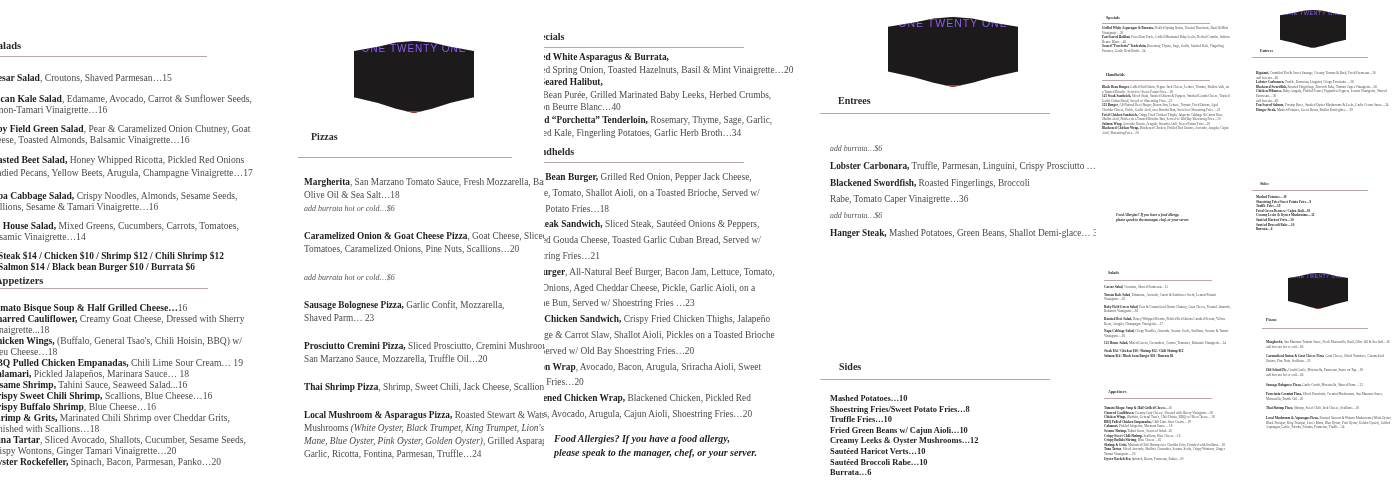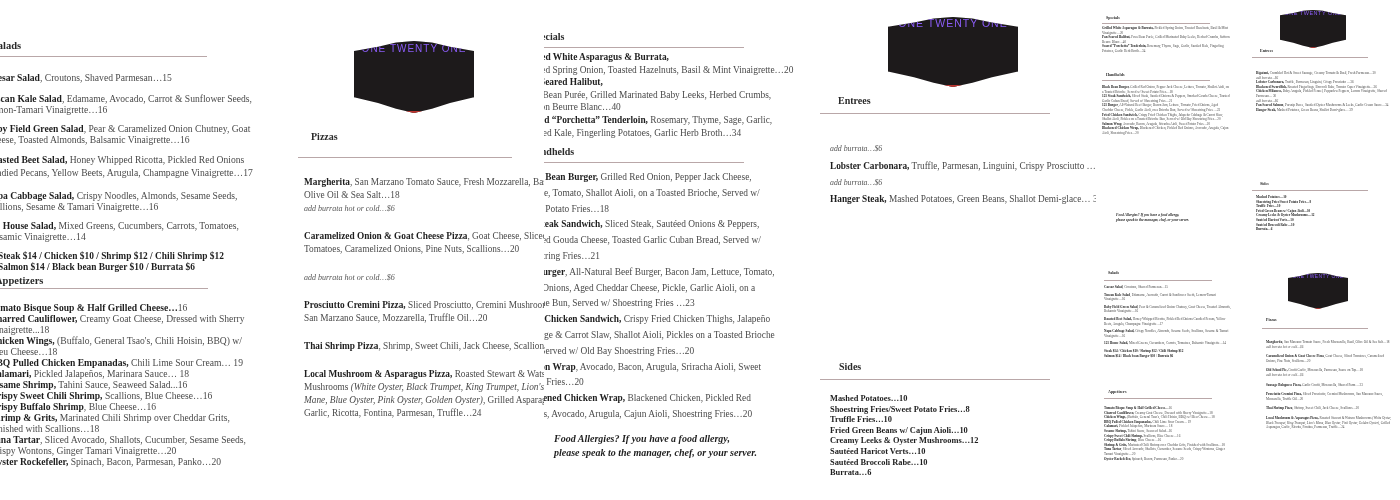--- a/index.html
+++ b/index.html
@@ -77,20 +77,21 @@
     <div class="logo-text" style="font-size:10px; margin-top:2px;">ONE TWENTY ONE</div>
     <div class="swoosh" style="width:66px; height:2px; margin-top:8px;"></div>
   </div>
   <div class="sec-title" style="left:29px; top:131px; font-size:10px;">Pizzas</div>
   <div class="rule" style="left:16px; top:157px; width:214px;"></div>
   <div class="items" style="left:22px; top:176px; width:262px; font-size:9.3px; line-height:13px;">
     <div class="item"><b>Margherita</b><span>, San Marzano Tomato Sauce, Fresh Mozzarella, Basil, Olive Oil &amp; Sea Salt…18</span></div>
     <div class="addon" style="font-size:8px; margin-bottom:15px;">add burrata hot or cold…$6</div>
     <div class="item" style="margin-bottom:15px;"><b>Caramelized Onion &amp; Goat Cheese Pizza</b><span>, Goat Cheese, Sliced Tomatoes, Caramelized Onions, Pine Nuts, Scallions…20</span></div>
     <div class="addon" style="font-size:8px; margin-bottom:15px;">add burrata hot or cold…$6</div>
+    <div class="item" style="width:215px; margin-bottom:15px;"><b>Sausage Bolognese Pizza,</b><span> Garlic Confit, Mozzarella, Shaved Parm… 23</span></div>
     <div class="item" style="margin-bottom:15px;"><b>Prosciutto Cremini Pizza,</b><span> Sliced Prosciutto, Cremini Mushrooms, San Marzano Sauce, Mozzarella, Truffle Oil…20</span></div>
     <div class="item" style="margin-bottom:15px; white-space:nowrap;"><b>Thai Shrimp Pizza</b><span>, Shrimp, Sweet Chili, Jack Cheese, Scallions…20</span></div>
     <div class="item"><b>Local Mushroom &amp; Asparagus Pizza,</b><span> Roasted Stewart &amp; Watson Mushrooms </span><i>(White Oyster, Black Trumpet, King Trumpet, Lion's Mane, Blue Oyster, Pink Oyster, Golden Oyster)</i><span>, Grilled Asparagus, Garlic, Ricotta, Fontina, Parmesan, Truffle…24</span></div>
   </div>
 </div>
 
 <div class="page" id="p3">
   <div class="sec-title" style="left:-14px; top:31px; font-size:10px;">Specials</div>
   <div class="rule" style="left:0; top:47px; width:200px;"></div>
   <div class="items" style="left:-22px; top:51px; width:290px; font-size:9.4px; line-height:12.6px;">
@@ -119,20 +120,21 @@
 <div class="page" id="p4">
   <div class="logo" style="left:82px; top:17px; width:130px; height:70px;">
     <div class="logo-text" style="font-size:10.5px; margin-top:0;">ONE TWENTY ONE</div>
     <div class="swoosh" style="width:74px; height:2px; margin-top:9px;"></div>
   </div>
   <div class="sec-title" style="left:32px; top:95px; font-size:10px;">Entrees</div>
   <div class="rule" style="left:14px; top:113px; width:230px;"></div>
   <div class="items" style="left:24px; top:141px; width:282px; font-size:9.3px; line-height:16.8px;">
     <div class="addon" style="font-size:7.8px;">add burrata…$6</div>
     <div class="item"><b>Lobster Carbonara,</b><span> Truffle, Parmesan, Linguini, Crispy Prosciutto …36</span></div>
+    <div class="item" style="width:205px;"><b>Blackened Swordfish,</b><span> Roasted Fingerlings, Broccoli Rabe, Tomato Caper Vinaigrette…36</span></div>
     <div class="addon" style="font-size:7.8px;">add burrata…$6</div>
     <div class="item" style="white-space:nowrap;"><b>Hanger Steak,</b><span> Mashed Potatoes, Green Beans, Shallot Demi-glace… 39</span></div>
   </div>
   <div class="sec-title" style="left:33px; top:361px; font-size:10px;">Sides</div>
   <div class="rule" style="left:14px; top:379px; width:230px;"></div>
   <div class="items sides" style="left:24px; top:394px; width:250px; font-size:8.4px; line-height:10.6px;">
     <div class="item">Mashed Potatoes…10</div>
     <div class="item">Shoestring Fries/Sweet Potato Fries…8</div>
     <div class="item">Truffle Fries…10</div>
     <div class="item">Fried Green Beans w/ Cajun Aioli…10</div>

